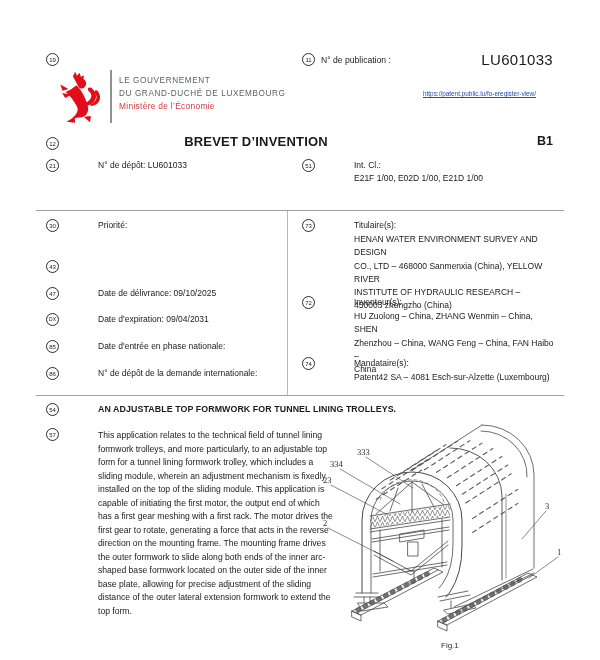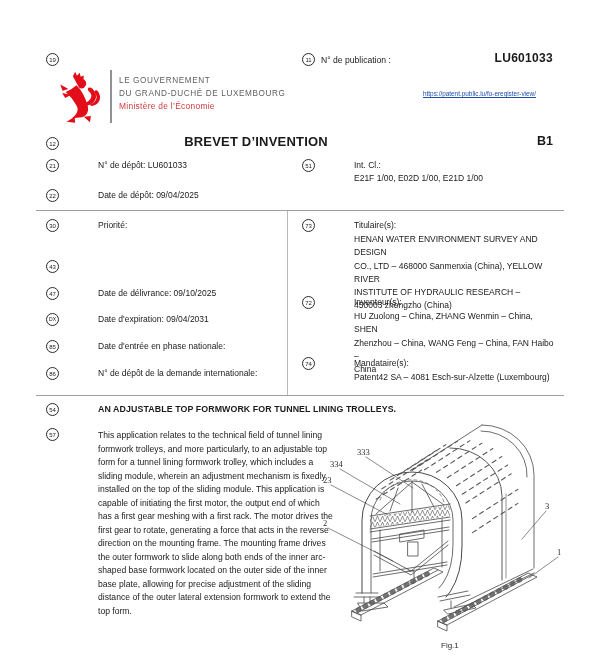--- a/index.html
+++ b/index.html
@@ -11,21 +11,21 @@
         color:#1a1a1a;background:#fff;box-sizing:border-box;margin-top:1px;}
   .inid.small{font-size:5px;}
   .field{position:absolute;display:flex;gap:7px;align-items:flex-start;font-size:8.5px;line-height:11px;}
   .field .txt{padding-top:2px;padding-left:32px;}
   .pre{white-space:pre-line;}
   .hr{position:absolute;height:1px;background:#9f9f9f;}
   .vr{position:absolute;width:1px;background:#b8b8b8;}
   .gov-gray{color:#5d5f61;letter-spacing:0.6px;font-size:8.2px;line-height:13px;}
   .gov-red{letter-spacing:0.3px;font-size:8.4px;line-height:13px;}
   a.reglink{font-size:6.4px;color:#1f4ea8;text-decoration:underline;}
-  .pubnum{font-size:12px;font-weight:bold;letter-spacing:0.3px;}
+  .pubnum{font-size:15px;font-weight:normal;letter-spacing:0.3px;}
   .doctitle{font-size:13px;font-weight:bold;letter-spacing:0.2px;}
   .kind{font-size:12.5px;font-weight:bold;}
   .invtitle{font-weight:bold;font-size:8.8px;letter-spacing:0.1px;}
   .abstract{font-size:8.6px;line-height:13.5px;text-align:left;}
   svg text.ref{font-family:"Liberation Serif",serif;font-size:8.5px;fill:#2e2e2e;}
   svg text.cap{font-family:"Liberation Sans",sans-serif;font-size:8px;fill:#2e2e2e;}
 </style>
 </head>
 <body>
 
@@ -66,24 +66,20 @@
   <div class="field" style="left:46px;top:158px;">
     <span class="inid">21</span>
     <span class="txt">N° de dépôt: LU601033</span>
   </div>
   <div class="field" style="left:302px;top:158px;">
     <span class="inid">51</span>
     <span class="txt">
       <span style="display:block;">Int. Cl.:</span>
       <span style="display:block;margin-top:2px;">E21F 1/00, E02D 1/00, E21D 1/00</span>
     </span>
-  </div>
-  <div class="field" style="left:46px;top:188px;">
-    <span class="inid">22</span>
-    <span class="txt">Date de dépôt: 09/04/2025</span>
   </div>
 
   <div class="hr" style="left:36px;top:210px;width:528px;"></div>
   <div class="vr" style="left:287px;top:211px;height:184px;"></div>
 
   <div class="field" style="left:46px;top:218px;width:235px;">
     <span class="inid">30</span>
     <span class="txt">Priorité:</span>
   </div>
   <div class="field" style="left:46px;top:259px;width:235px;">

